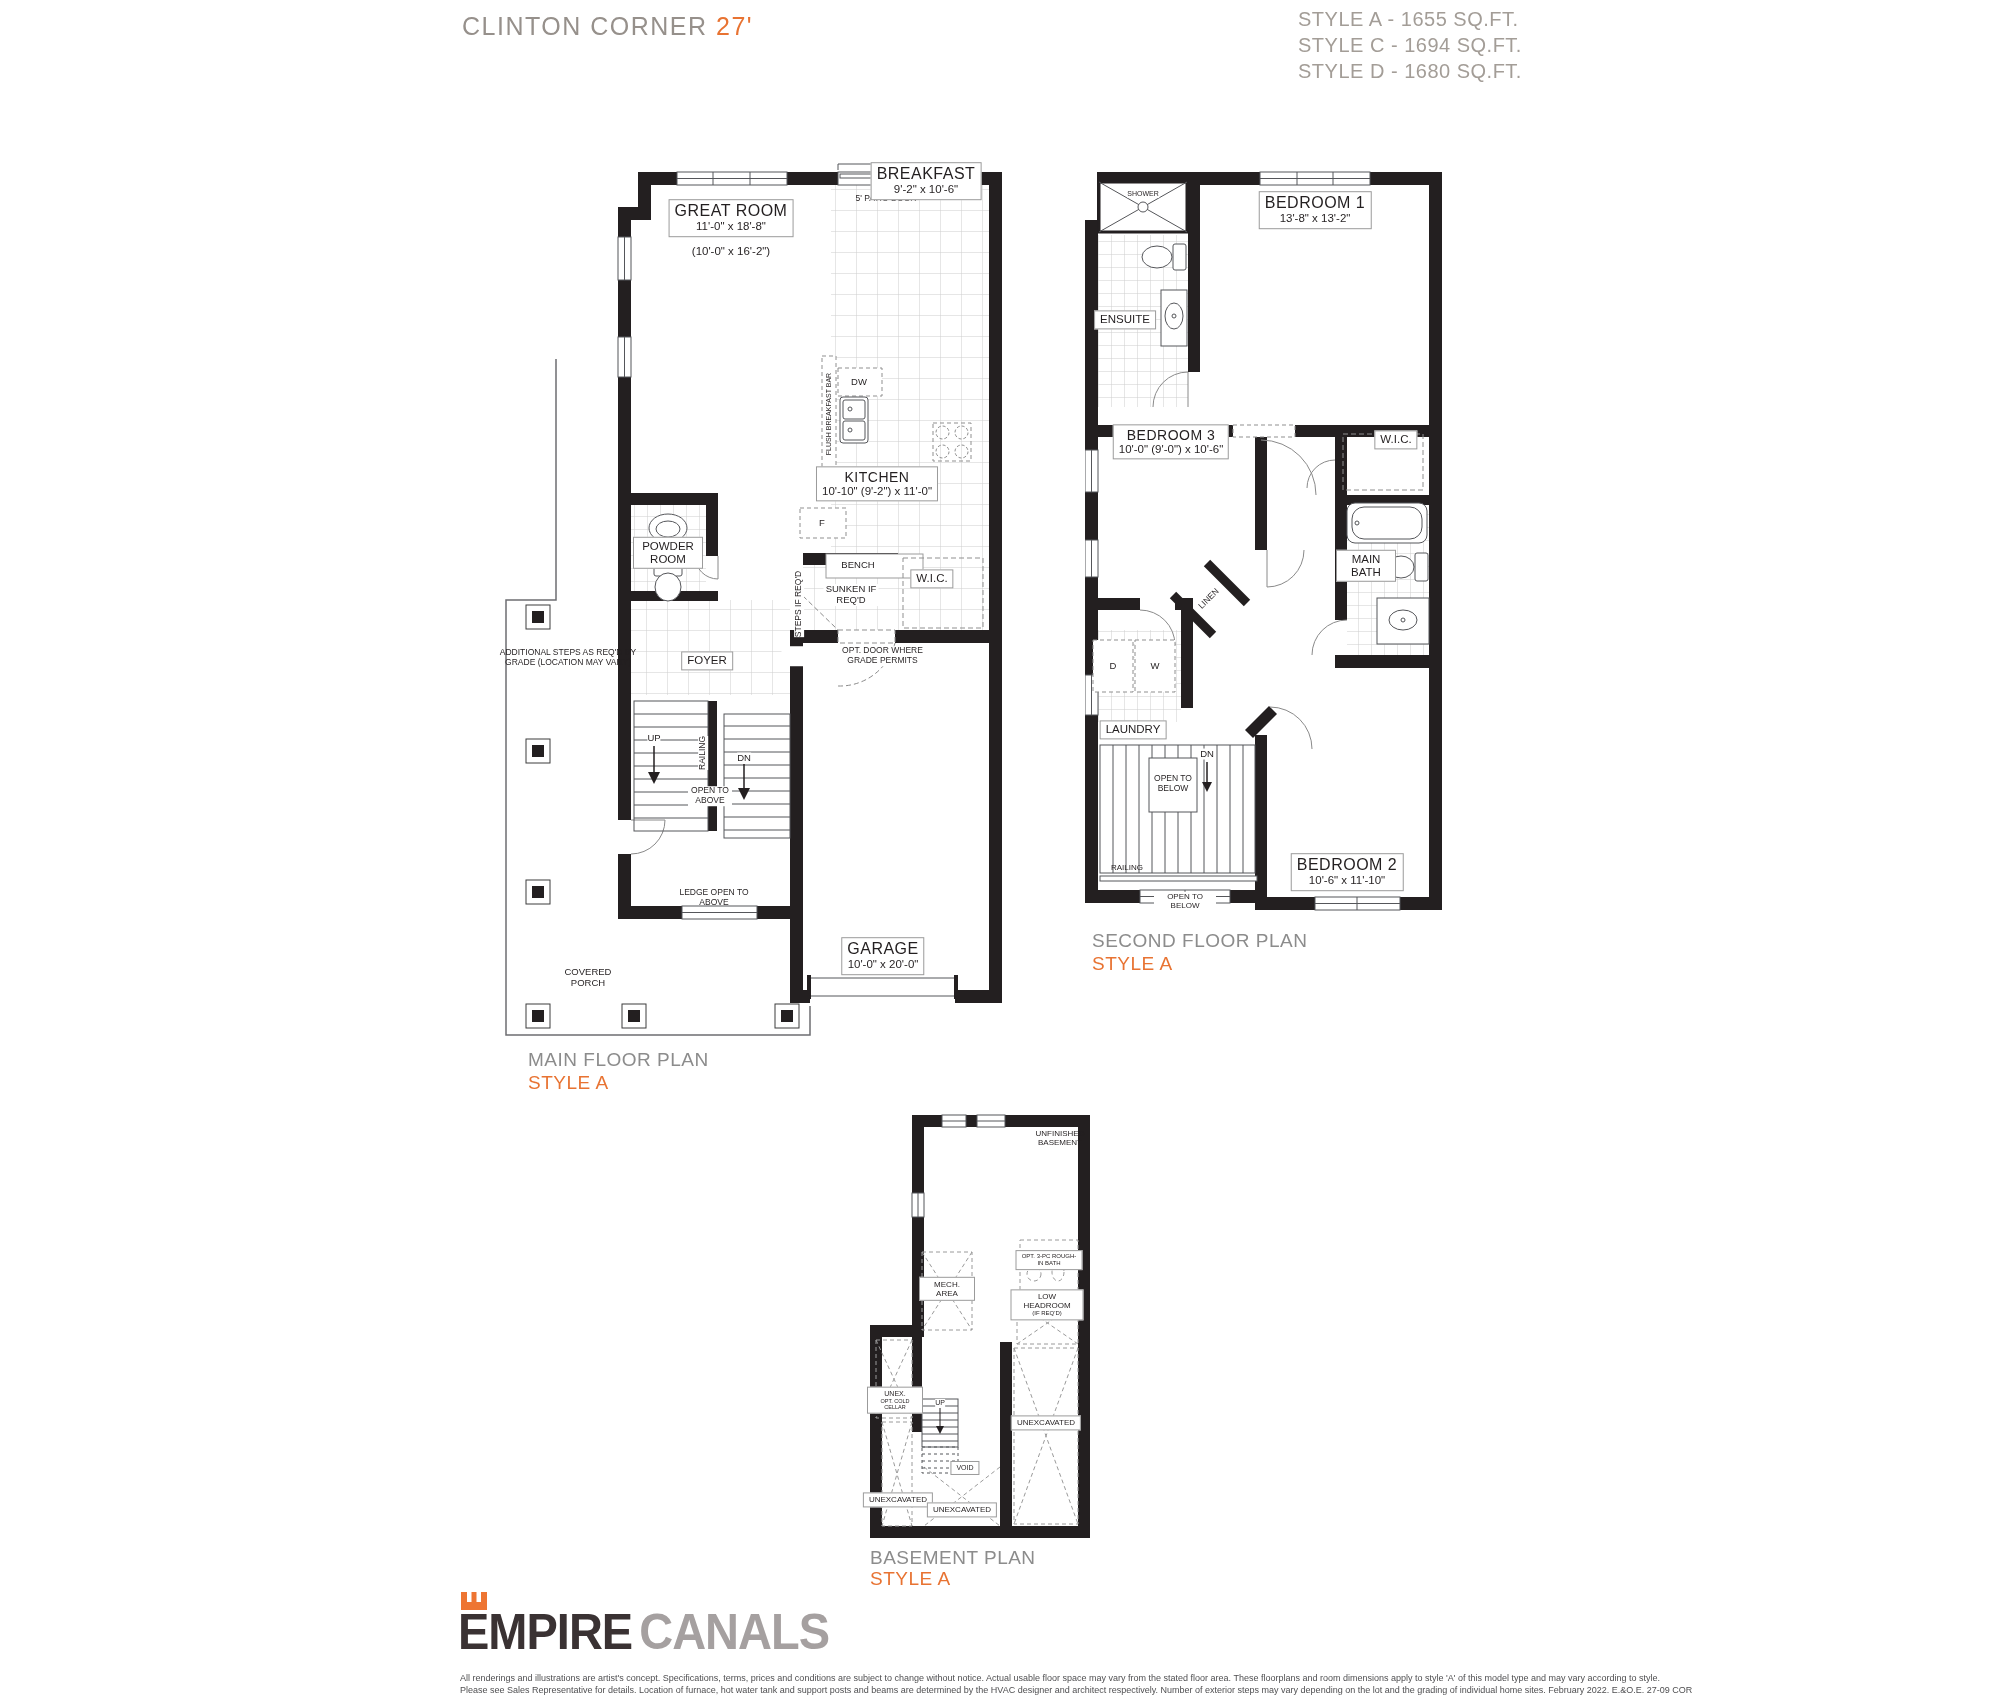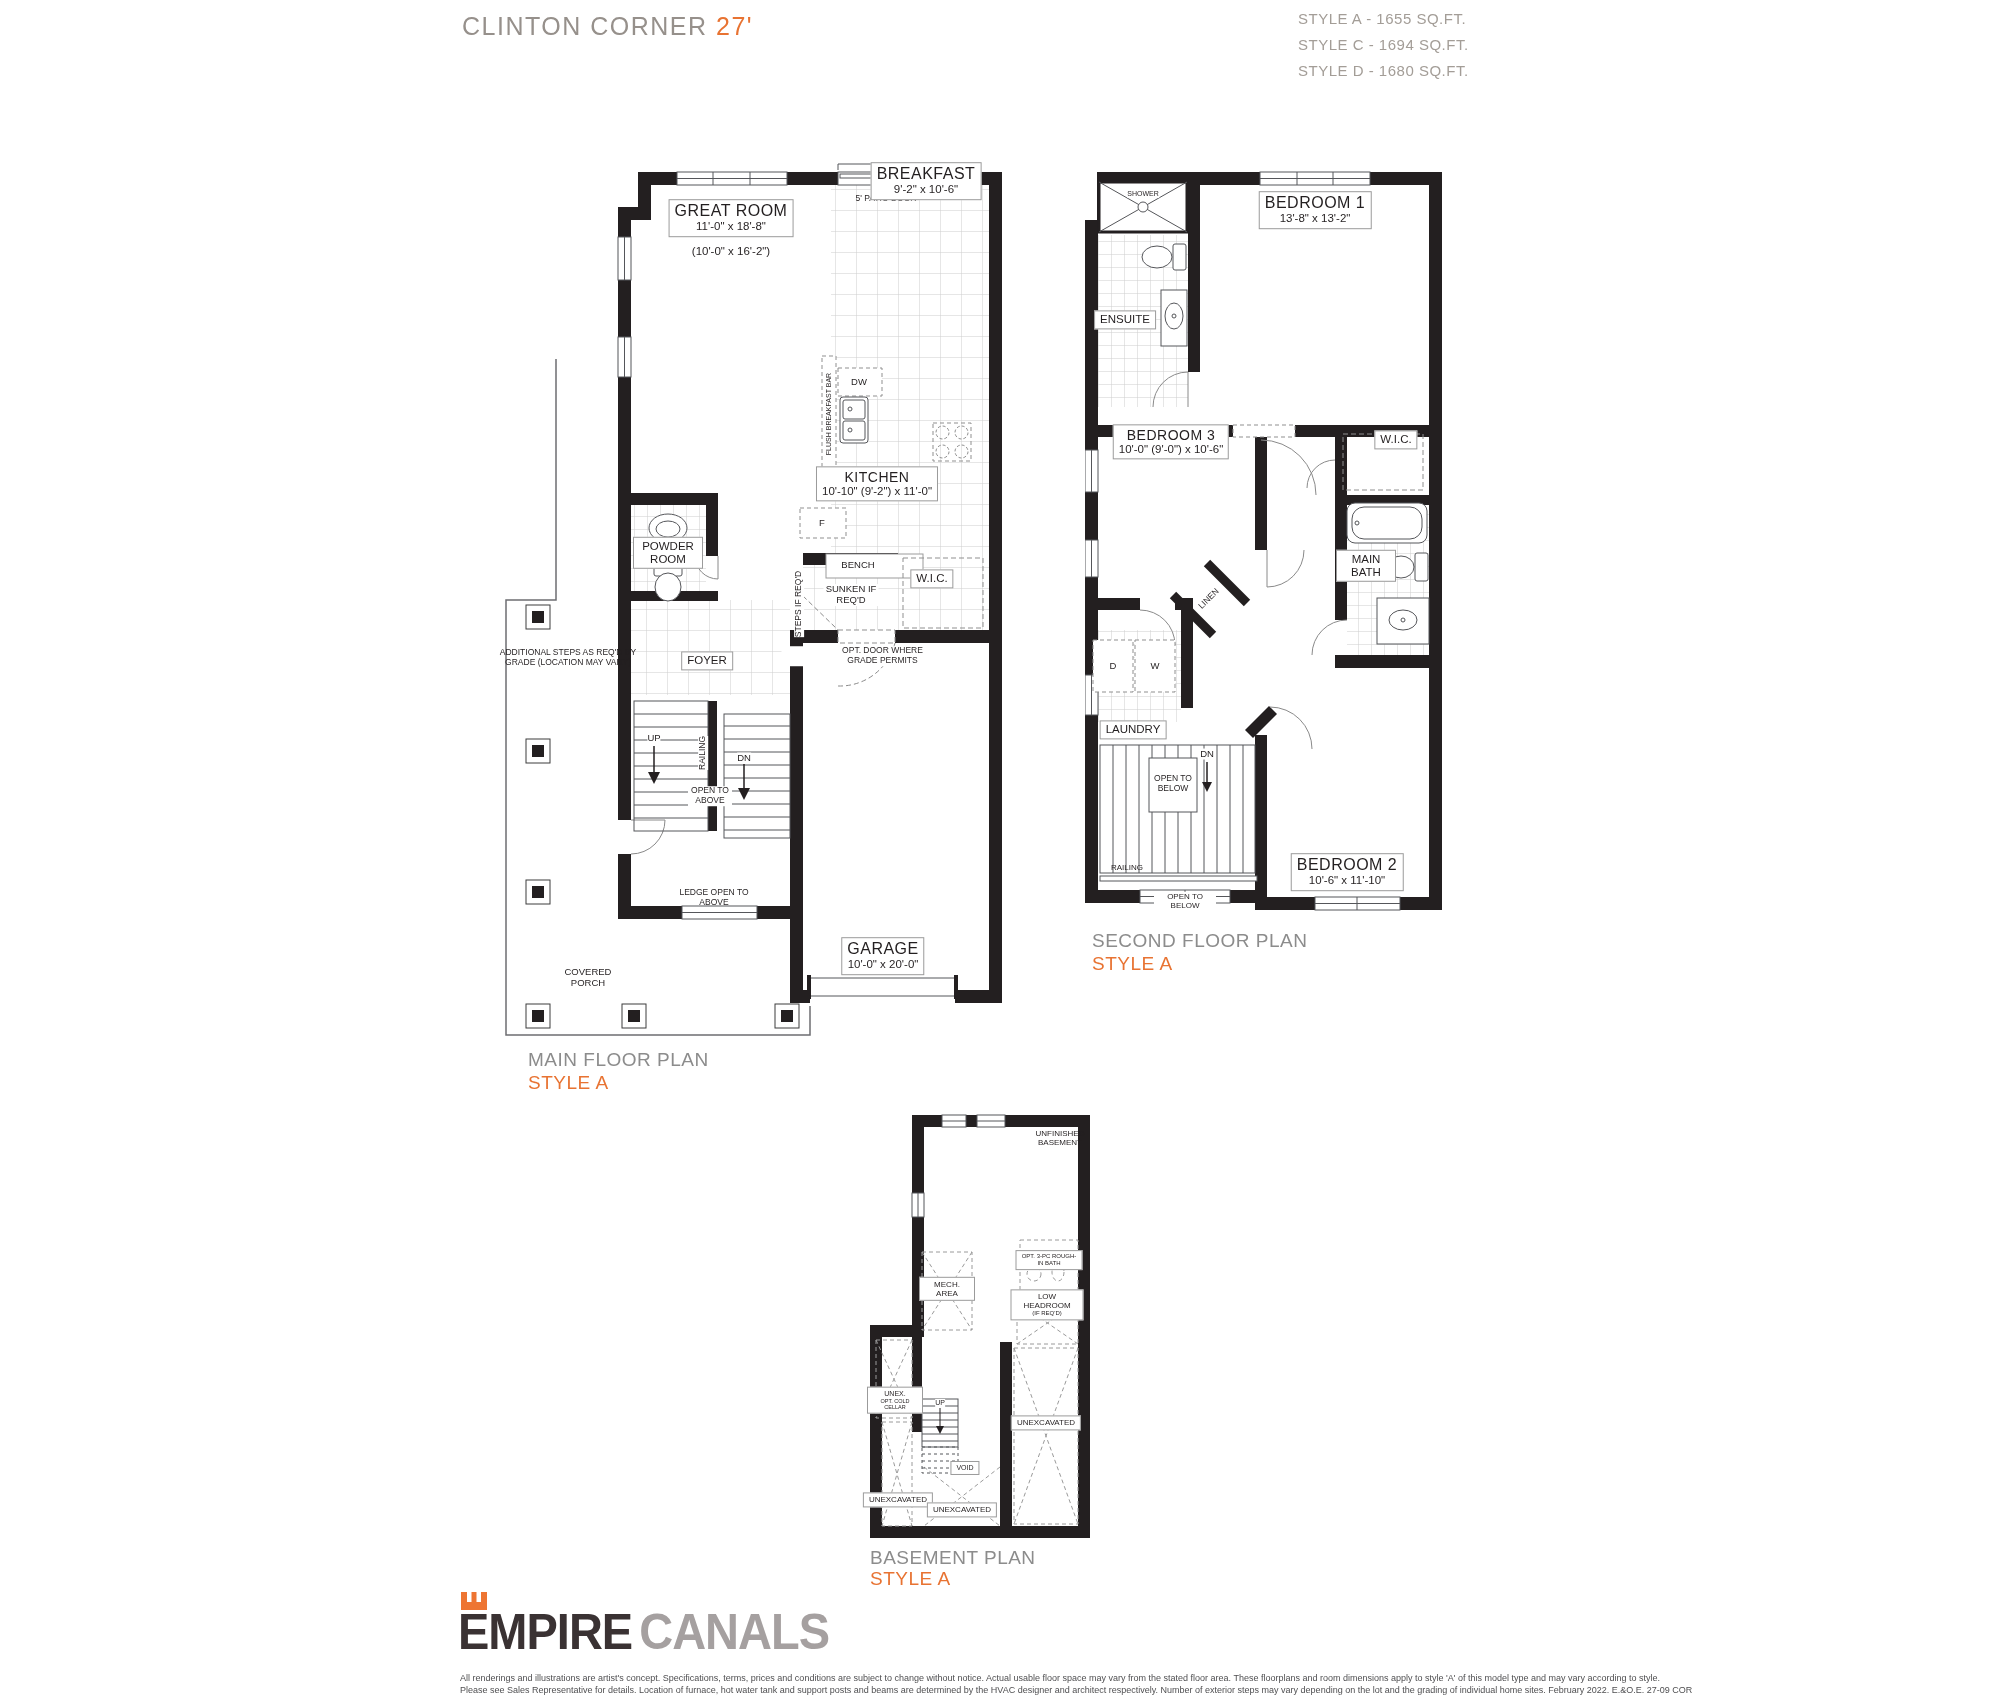--- a/index.html
+++ b/index.html
@@ -3,21 +3,21 @@
 <meta charset="utf-8">
 <style>
   html,body{margin:0;padding:0;}
   body{
     width:2000px;height:1698px;position:relative;background:#fff;
     font-family:"Liberation Sans", sans-serif;color:#231f20;overflow:hidden;
   }
   
   .page-title{position:absolute;left:462px;top:12px;font-size:25px;letter-spacing:1.5px;color:#96908b;font-weight:400;white-space:nowrap;}
   .page-title .accent{color:#e87332;}
-  .styles-list{position:absolute;left:1298px;top:6px;font-size:15px;line-height:26px;color:#a39d97;letter-spacing:.5px;white-space:nowrap;}
+  .styles-list{position:absolute;left:1298px;top:6px;font-size:20px;line-height:26px;color:#a39d97;letter-spacing:.5px;white-space:nowrap;}
   
   .plan{position:absolute;}
   .plan svg{position:absolute;left:0;top:0;}
   
   .lb{position:absolute;transform:translate(-50%,-50%);text-align:center;color:#231f20;background:#fff;line-height:1.15;white-space:normal;}
   .nobg{background:transparent;}
   .bx{border:1px solid #9b9b9b;padding:2px 5px;}
   .rn{font-size:16px;letter-spacing:.5px;white-space:nowrap;}
   .rn.md{font-size:14px;}
   .rd{font-size:11.5px;white-space:nowrap;}

